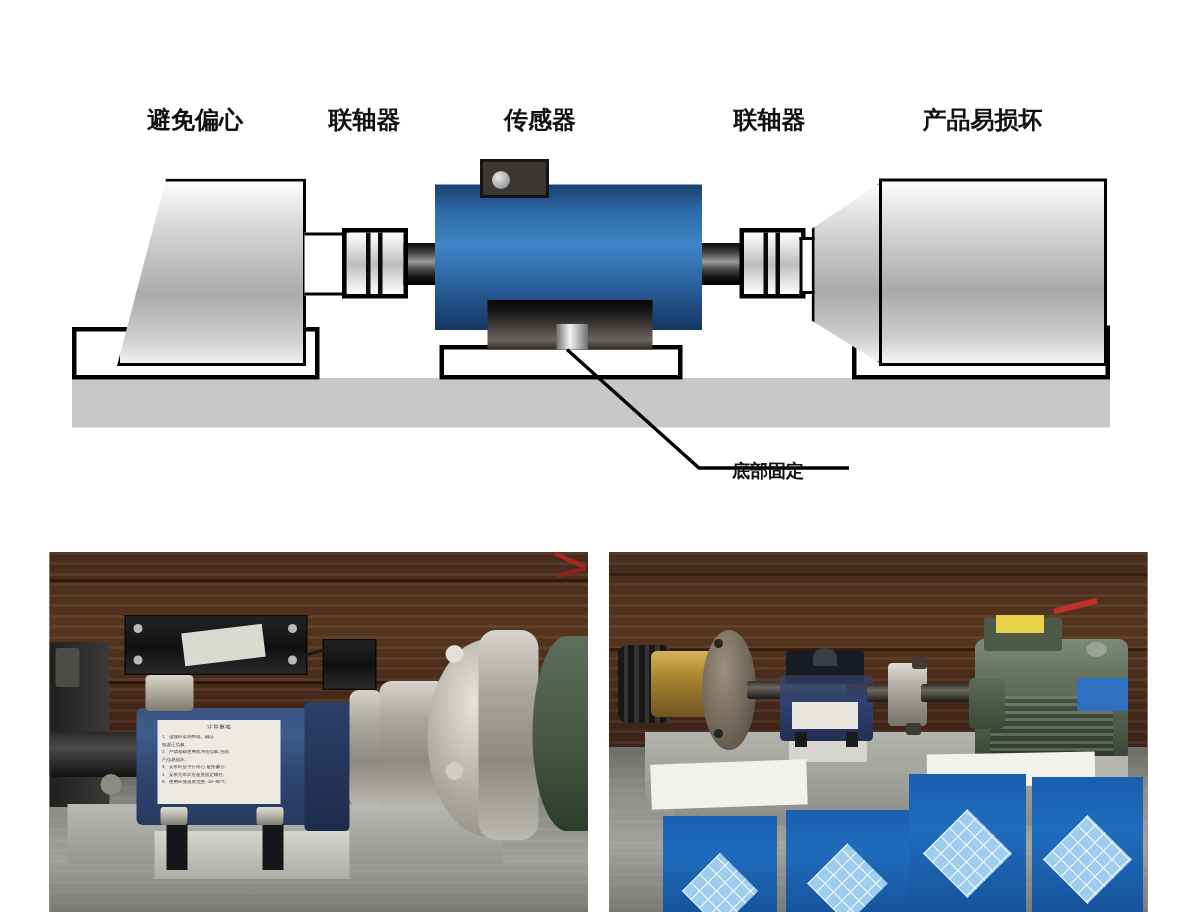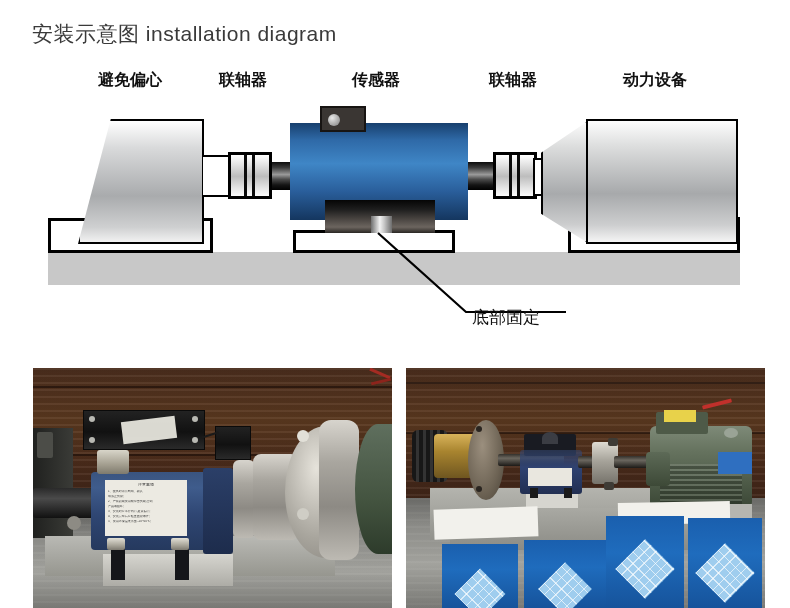--- a/index.html
+++ b/index.html
@@ -59,22 +59,22 @@
      background:#3a3633;border:2px solid #171412;box-sizing:border-box;}
   .sensor-knob{position:absolute;left:6px;top:6px;width:12px;height:12px;border-radius:50%;
      background:radial-gradient(circle at 35% 33%,#e8e8e8,#9d9d9d 70%,#7a7a7a);}
   .mount-block{position:absolute;left:325px;top:104px;width:110px;height:33px;
      background:linear-gradient(to bottom,#050505 0%,#1d1d1d 28%,#4f4a46 62%,#6c655f 82%,#2a2724 100%);}
   .mount-bolt{position:absolute;left:371px;top:120px;width:21px;height:17px;
      background:linear-gradient(to right,#707070 0%,#f2f2f2 42%,#c9c9c9 62%,#6d6d6d 100%);}
 
   
   .leader{position:absolute;left:0;top:0;width:790px;height:250px;overflow:visible;}
-  .callout{position:absolute;left:472px;top:306px;font-size:17px;color:#111;
-           font-weight:normal;white-space:nowrap;}
+  .callout{position:absolute;left:488px;top:306px;font-size:12px;color:#111;
+           font-weight:bold;white-space:nowrap;}
 
   
   .photo{position:absolute;top:368px;width:359px;height:240px;overflow:hidden;background:#3a2418;}
   #photo-left{left:33px;}
   #photo-right{left:406px;}
   .ph{position:absolute;}
 
   
   .wood{position:absolute;left:0;top:0;width:100%;height:62%;
         background:linear-gradient(to bottom,#4a2d1d 0%,#5a381f 35%,#47291a 70%,#3a2215 100%);}
@@ -137,27 +137,26 @@
       background-image:repeating-linear-gradient(0deg,rgba(255,255,255,.65) 0 1px,transparent 1px 8px),
                        repeating-linear-gradient(90deg,rgba(255,255,255,.65) 0 1px,transparent 1px 8px);
       background-color:#9fcdee;}
   .rp-rod{position:absolute;background:#c0302b;border-radius:1px;}
 </style>
 </head>
 <body>
 
 <div id="page">
 
-  <div class="title">安装示意图 installation diagram</div>
 
   <div class="collabel" style="left:130px">避免偏心</div>
   <div class="collabel" style="left:243px">联轴器</div>
-  <div class="collabel" style="left:376px">传感器</div>
+  <div class="collabel" style="left:360px">传感器</div>
   <div class="collabel" style="left:513px">联轴器</div>
-  <div class="collabel" style="left:655px">动力设备</div>
+  <div class="collabel" style="left:655px">产品易损坏</div>
 
   <div id="diagram">
 
     <div class="floor"></div>
 
     <div class="base" style="left:48px;top:122px;width:165px;height:35px;"></div>
     <div class="base" style="left:293px;top:134px;width:162px;height:23px;"></div>
     <div class="base" style="left:568px;top:121px;width:172px;height:36px;"></div>
 
     <div class="shaft" style="left:233px;top:66px;width:62px;"></div>

